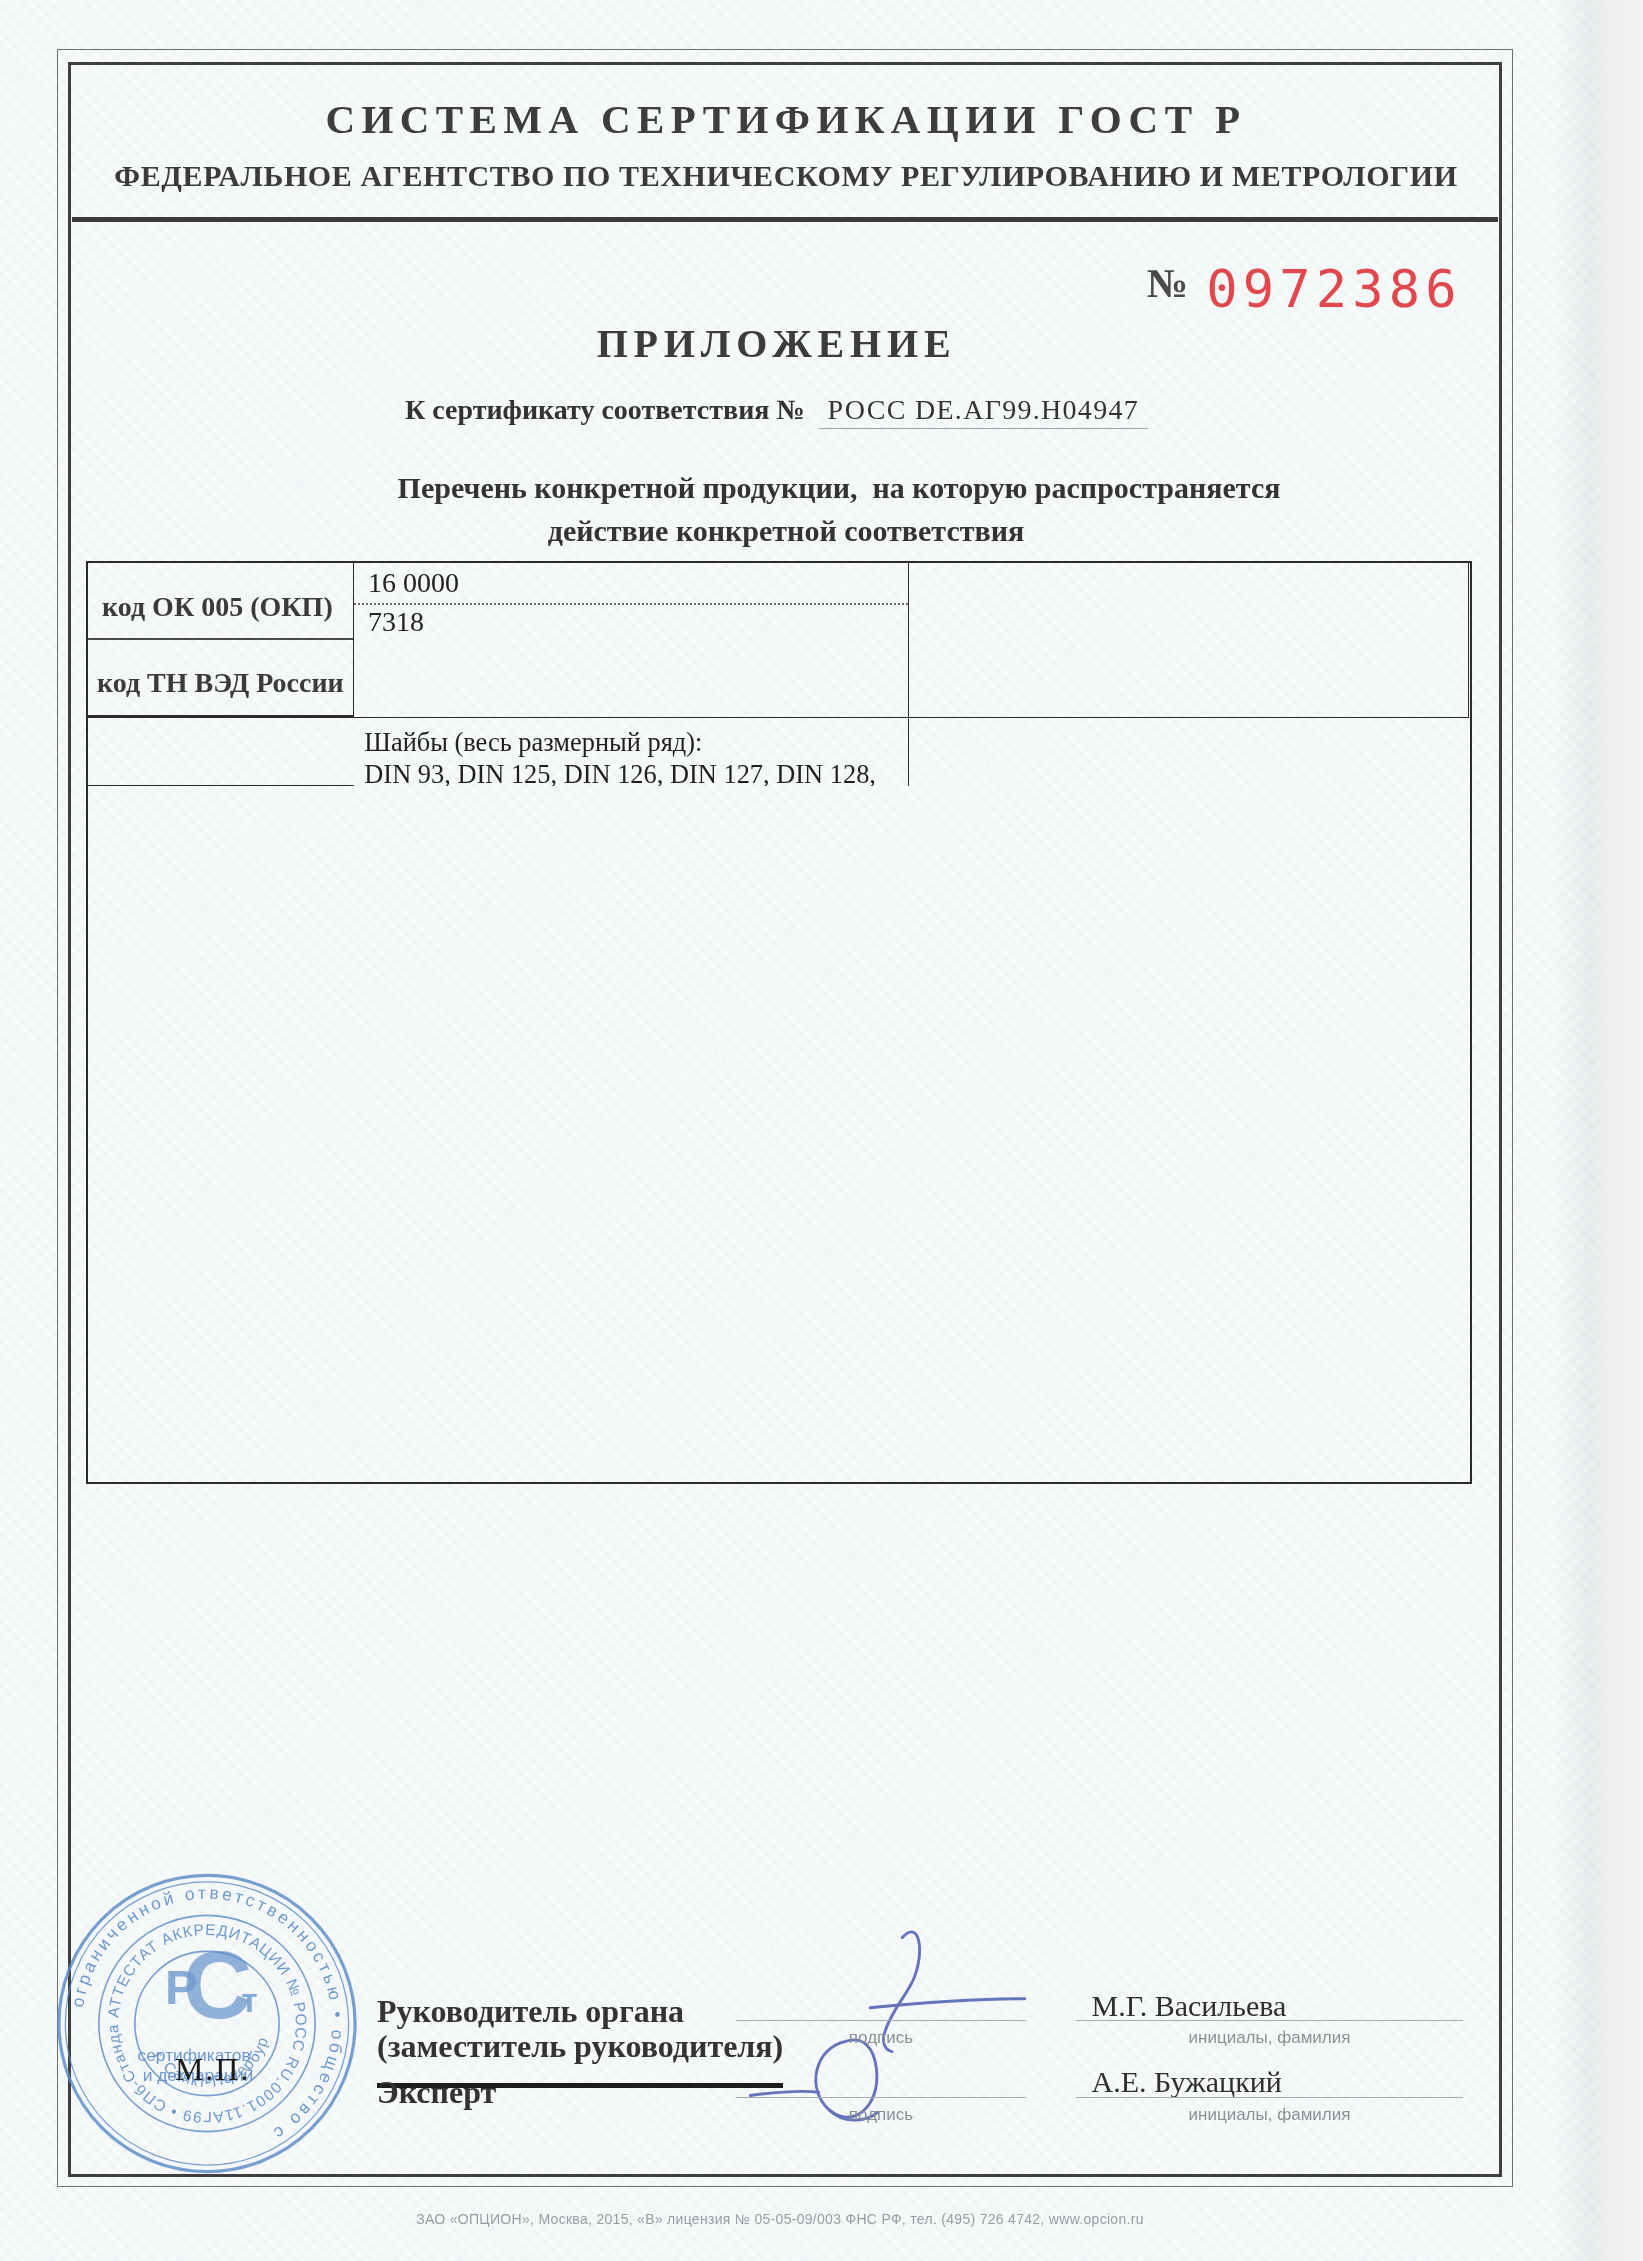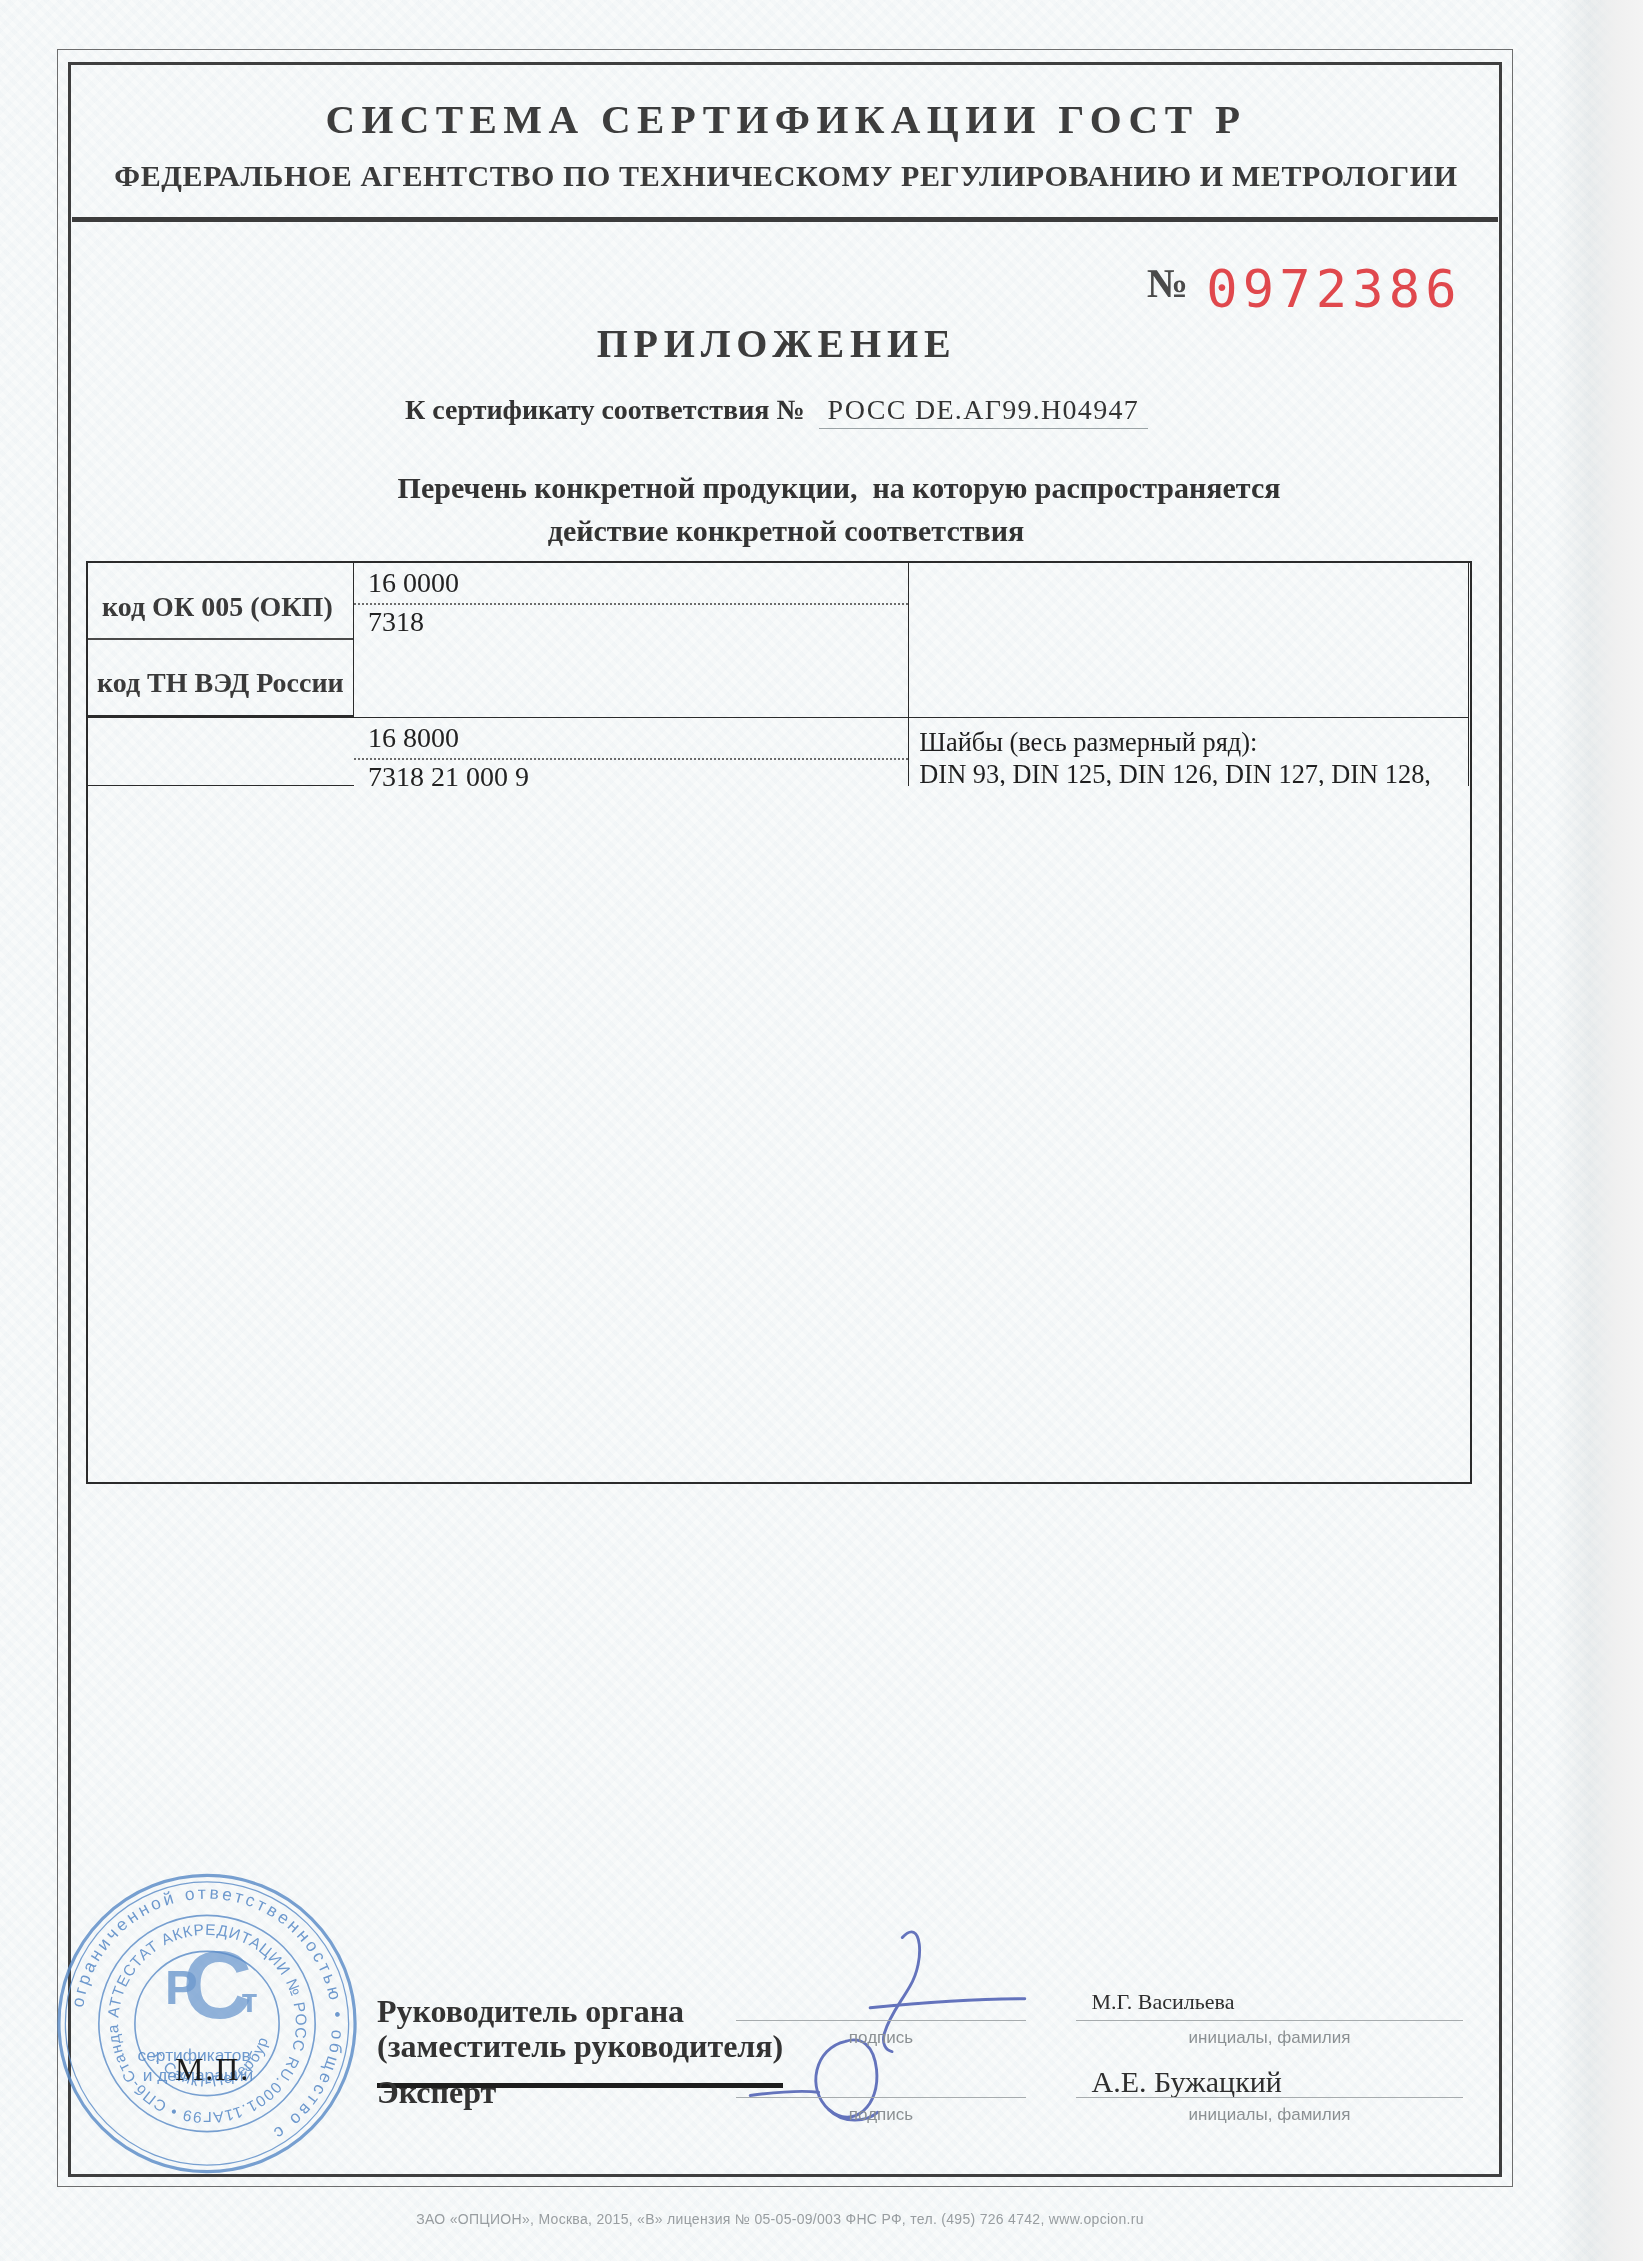--- a/index.html
+++ b/index.html
@@ -97,21 +97,21 @@
   
   .role1a { position:absolute; left:377px; top:1993px; font-size:32px; font-weight:bold; color:#333; }
   .role1b { position:absolute; left:377px; top:2028px; font-size:32px; font-weight:bold; color:#333;
             border-bottom:5.8px solid #1d1d1d; padding-bottom:18px; }
   .role2  { position:absolute; left:377px; top:2074px; font-size:32px; font-weight:bold; color:#333; }
 
   .sigline1 { position:absolute; left:736px; top:2020px; width:290px; border-top:1.3px solid #a7acae; }
   .siglbl1  { position:absolute; left:736px; top:2028px; width:290px; text-align:center;
               font-family:"Liberation Sans", sans-serif; font-size:17px; color:#8b9093; }
   .name1    { position:absolute; left:1076px; top:1989px; width:387px; padding-left:15.5px;
-              font-size:22px; color:#2e2e2e; }
+              font-size:30px; color:#2e2e2e; }
   .nameline1{ position:absolute; left:1076px; top:2020px; width:387px; border-top:1.3px solid #a7acae; }
   .namelbl1 { position:absolute; left:1076px; top:2028px; width:387px; text-align:center;
               font-family:"Liberation Sans", sans-serif; font-size:17px; color:#8b9093; }
 
   .sigline2 { position:absolute; left:736px; top:2097px; width:290px; border-top:1.3px solid #a7acae; }
   .siglbl2  { position:absolute; left:736px; top:2105px; width:290px; text-align:center;
               font-family:"Liberation Sans", sans-serif; font-size:17px; color:#8b9093; }
   .name2    { position:absolute; left:1076px; top:2065px; width:387px; padding-left:15.5px;
               font-size:30px; color:#2e2e2e; }
   .nameline2{ position:absolute; left:1076px; top:2097px; width:387px; border-top:1.3px solid #a7acae; }
@@ -160,25 +160,20 @@
   </div>
 
   <div class="cell b-r b-b code-cell">
     <span class="code-top">16 0000</span>
     <hr class="dotted-sep">
     <span>7318</span>
   </div>
   <div class="cell b-r b-b"></div>
   <div class="cell b-b"></div>
 
-  <div class="cell b-r code-cell">
-    <span class="code-top">16 8000</span>
-    <hr class="dotted-sep">
-    <span>7318 21 000 9</span>
-  </div>
   <div class="cell b-r product-cell">Шайбы (весь размерный ряд):
 DIN 93, DIN 125, DIN 126, DIN 127, DIN 128,
 DIN 137, DIN 432, DIN 433, DIN 434, DIN 435,
 DIN 436, DIN 440, DIN 462, DIN 463, DIN 470,
 DIN 471, DIN 472, DIN 703, DIN 705, DIN 983,
 DIN 988, DIN 1052, DIN 1440, DIN 1441, DIN
 2093, DIN 5406, DIN 6319, DIN 6340, DIN
 6796, DIN 6797, DIN 6798, DIN 6799, DIN
 6916, DIN 6917, DIN 6918, DIN 7090, DIN
 7349, DIN 7603, DIN 7980, DIN 7989, DIN

